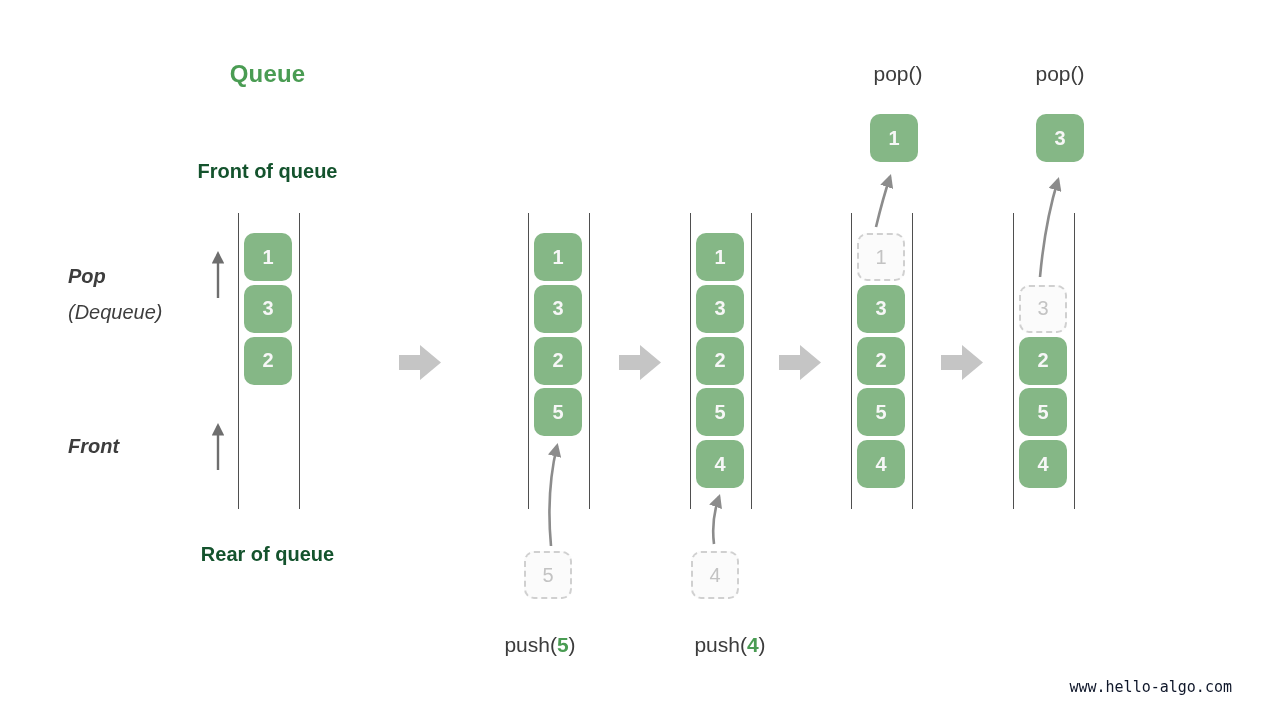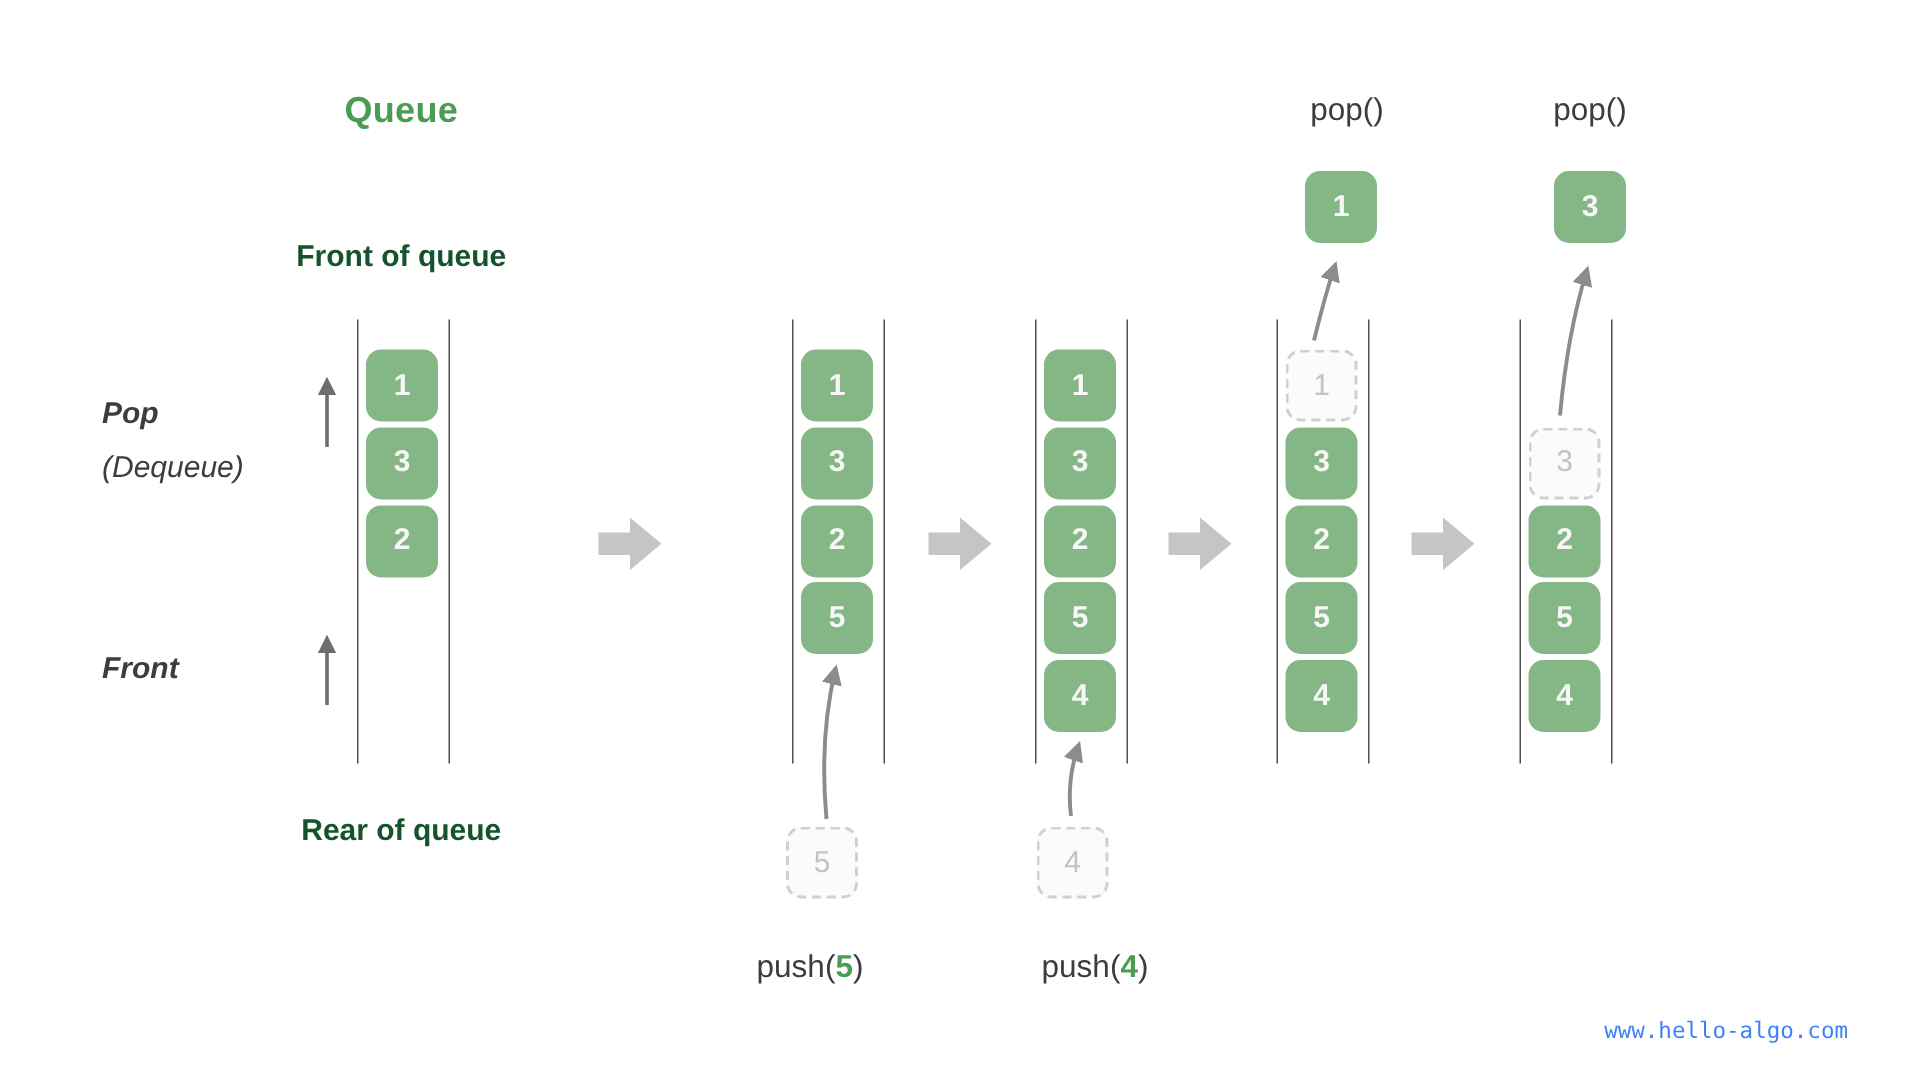--- a/index.html
+++ b/index.html
@@ -15,21 +15,21 @@
   }
   .flow-label{
     font-size:20px;font-weight:bold;color:#14532d;text-align:center;
   }
   .op-side-label{
     font-size:20px;color:#3d3d3d;text-align:left;line-height:36px;font-style:italic;
   }
   .op-side-label .b{font-weight:bold;}
   .watermark{
     font-family:"DejaVu Sans Mono", monospace;
-    font-size:15px;color:#3b82f6;text-align:right;
+    font-size:15px;color:#0f172a;text-align:right;
   }
   .qcell{
     position:absolute;width:48px;height:48px;border-radius:10px;
     background:#85b786;color:#f7f7f7;
     display:flex;align-items:center;justify-content:center;
     font-size:20px;font-weight:bold;
   }
   .qcell.ghost{
     background:#fbfbfb;border:2px dashed #d0d0d0;color:#c3c3c3;
     width:44px;height:44px;font-weight:normal;

